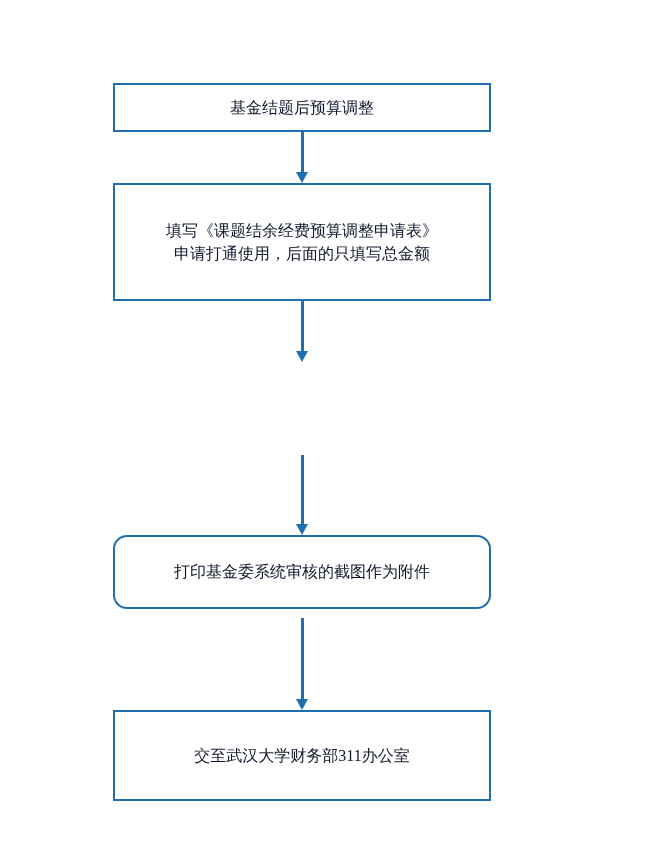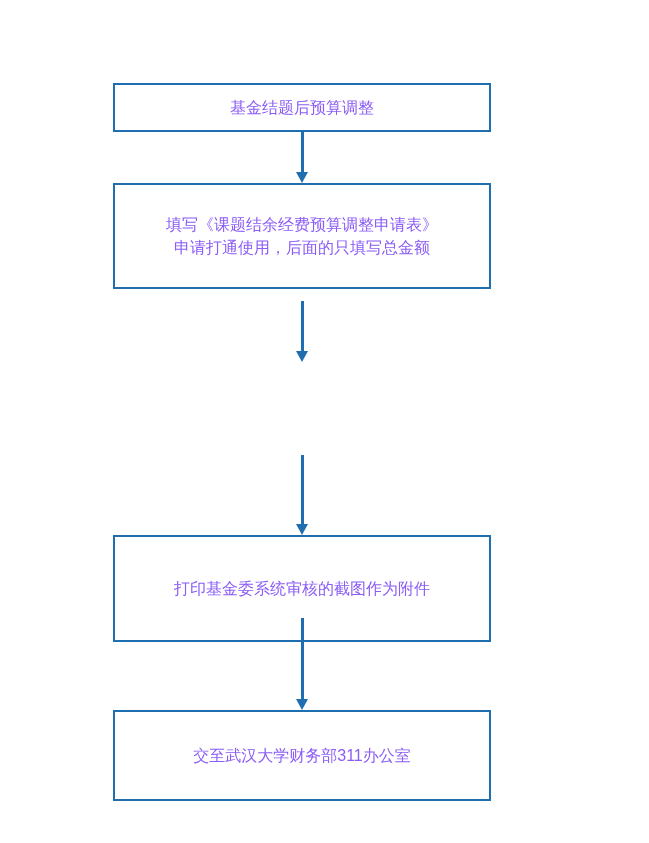--- a/index.html
+++ b/index.html
@@ -23,22 +23,22 @@
   }
   .node {
     position: absolute;
     box-sizing: border-box;
     border: 2px solid #1f6fb0;
     background: #ffffff;
     display: flex;
     align-items: center;
     justify-content: center;
     text-align: center;
-    color: #8b5cf6;
-    font-family: Liberation Sans, sans-serif;
+    color: #0f172a;
+    font-family: Liberation Serif, serif;
     line-height: 1.45;
     padding: 4px 8px;
   }
   .node .txt {
     display: block;
     white-space: pre-line;
     font-size: 16px;
   }
   .arrow {
     position: absolute;
@@ -58,23 +58,23 @@
     margin-left: -6px;
     width: 0;
     height: 0;
     border-left: 6px solid transparent;
     border-right: 6px solid transparent;
     border-top: 11px solid #1f6fb0;
   }
 
   
   #node-0 { left: 113px; top: 83px;  width: 378px; height: 49px; }
-  #node-1 { left: 113px; top: 183px; width: 378px; height: 106px; }
+  #node-1 { left: 113px; top: 183px; width: 378px; height: 118px; }
   #node-2 { left: 113px; top: 362px; width: 378px; height: 93px; }
-  #node-3 { left: 113px; top: 535px; width: 378px; height: 107px; }
+  #node-3 { left: 113px; top: 535px; width: 378px; height: 74px; border-radius: 14px; }
   #node-4 { left: 113px; top: 710px; width: 378px; height: 91px; justify-content: center; }
 
   
   #arrow-0 { left: 302px; top: 132px; height: 51px; }
   #arrow-0 .shaft { height: 40px; }
   #arrow-0 .head { top: 40px; }
 
   #arrow-1 { left: 302px; top: 301px; height: 61px; }
   #arrow-1 .shaft { height: 50px; }
   #arrow-1 .head { top: 50px; }

